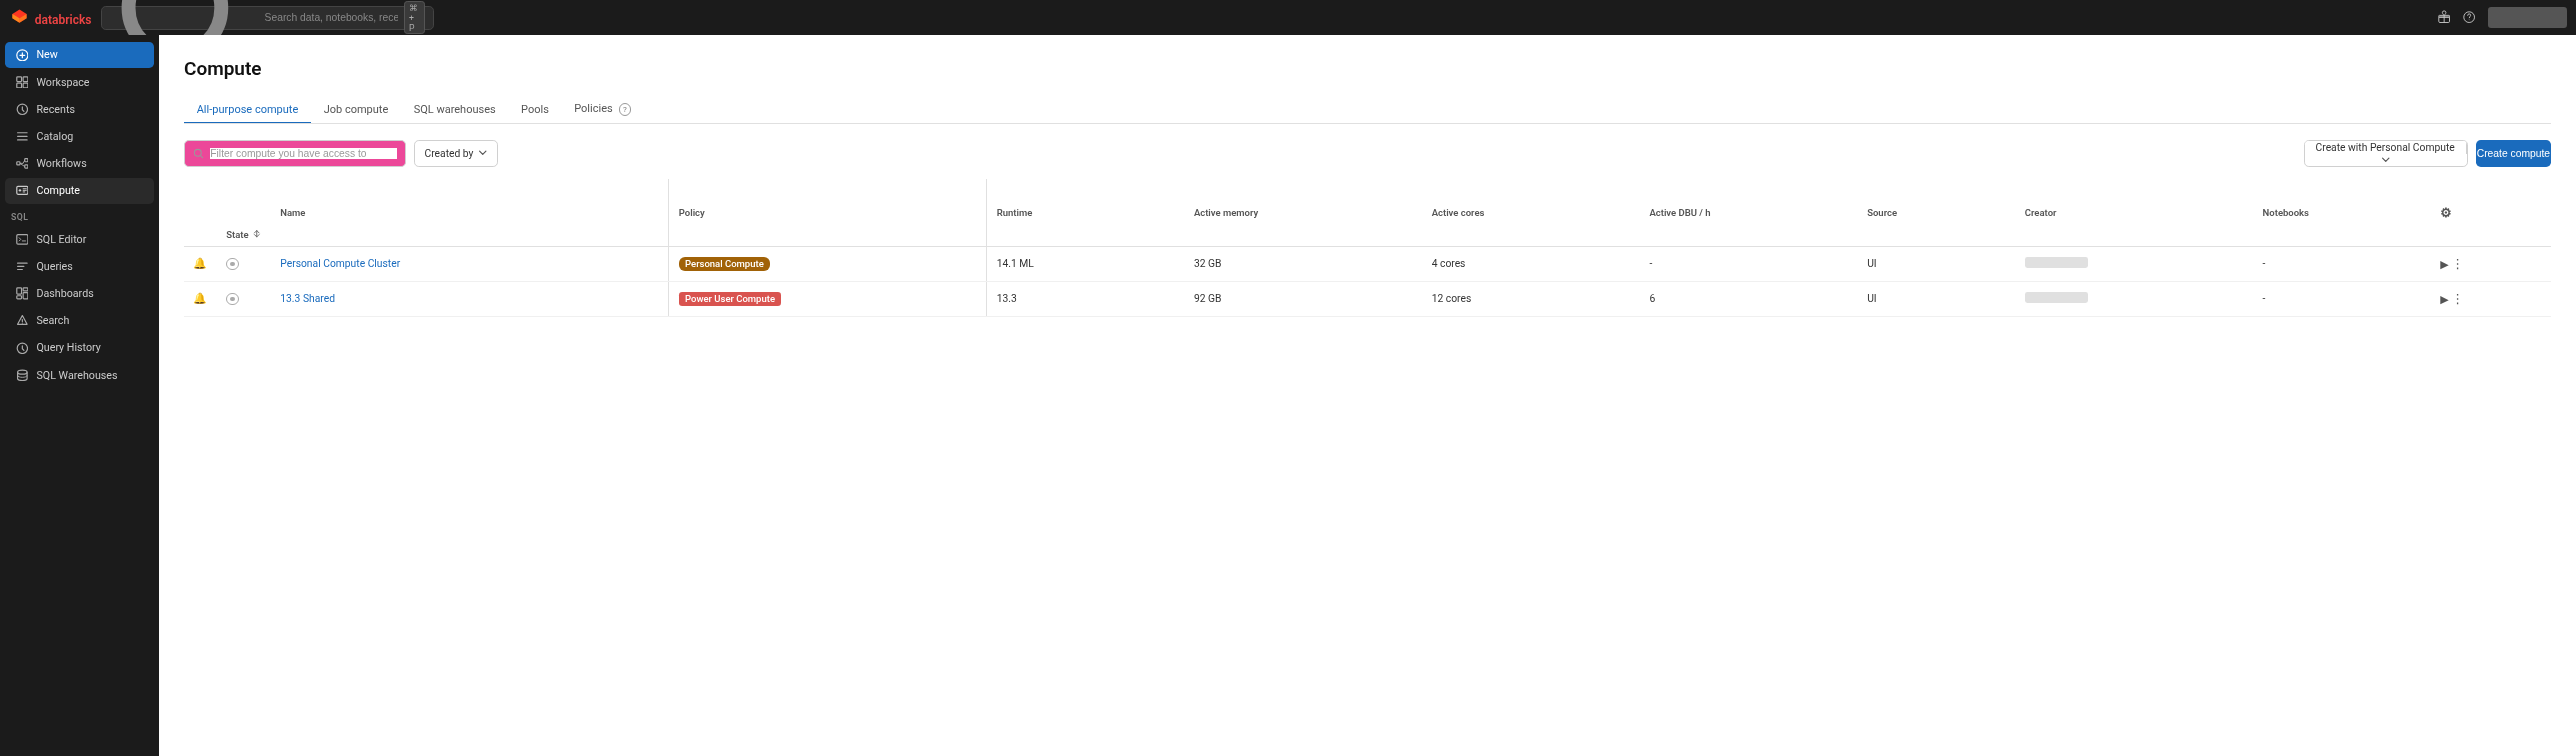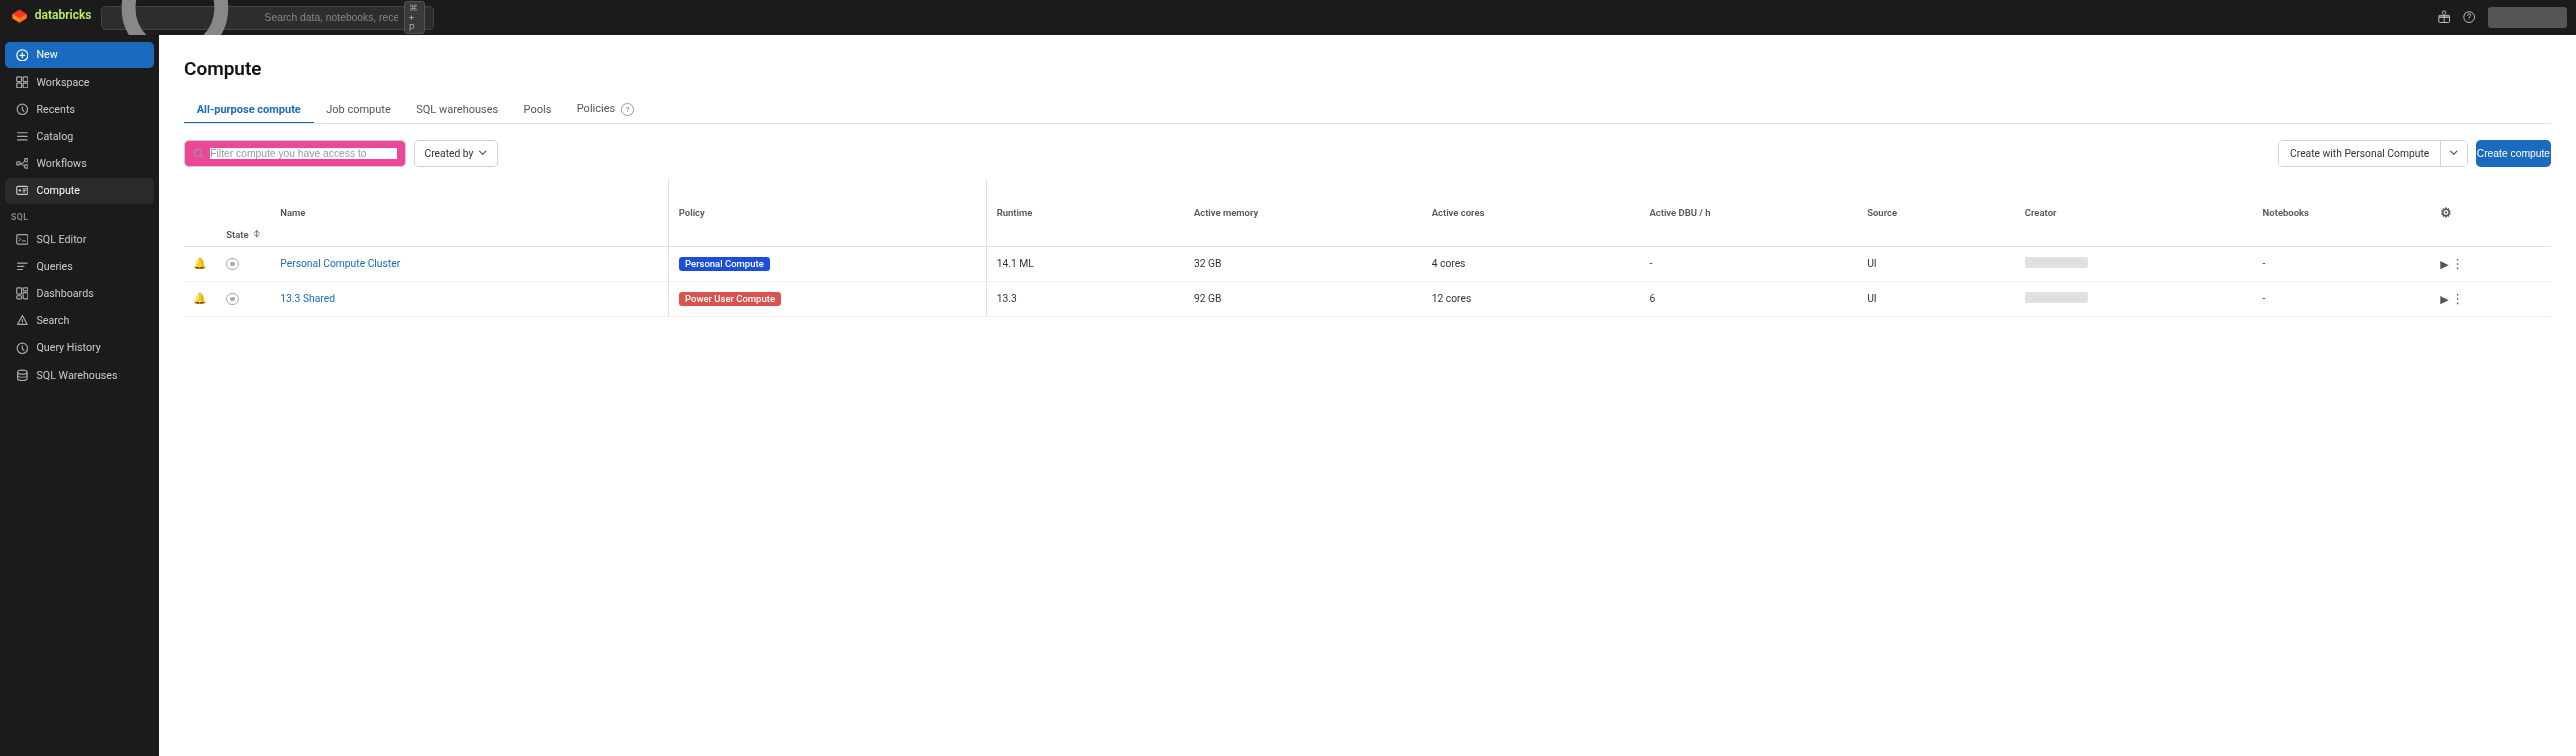--- a/index.html
+++ b/index.html
@@ -10,23 +10,23 @@
       background: #1b1b1b;
       display: flex;
       align-items: center;
       height: 35px;
       padding: 0 9.5px;
       gap: 9.5px;
       flex-shrink: 0;
     }
     .topnav-logo {
       display: flex;
-      align-items: flex-start;
+      align-items: flex-end;
       gap: 6.3px;
-      color: #bef264;
+      color: #ef4444;
       font-weight: 600;
       font-size: 12px;
     }
     .topnav-logo svg { width: 19px; height: 19px; }
     .topnav-search {
       flex: 1;
       max-width: 333px;
       background: #2d2d2d;
       border: 0.8px solid #444;
       border-radius: 4.8px;
@@ -138,21 +138,21 @@
       padding: 6.3px 12.7px;
       cursor: pointer;
       font-size: 11px;
       color: #555;
       border-bottom: 1.6px solid transparent;
       margin-bottom: -0.8px;
     }
     .tab.active {
       color: #1a6bbd;
       border-bottom: 1.6px solid #1a6bbd;
-      font-weight: 700;
+      font-weight: 400;
     }
     .tab-info {
       display: inline-flex;
       align-items: center;
       justify-content: center;
       width: 12.7px;
       height: 12.7px;
       border-radius: 50%;
       border: 0.8px solid #999;
       font-size: 8px;
@@ -200,20 +200,21 @@
       color: #333;
     }
     .toolbar-spacer { flex: 1; }
     .btn-create-dropdown {
       display: flex;
       align-items: center;
       border: 0.8px solid #d0d0d0;
       border-radius: 4.8px;
       overflow: hidden;
       height: 27px;
+      flex-direction: column;
     }
     .btn-create-text {
       padding: 0 11px;
       font-size: 10.3px;
       color: #333;
       background: #fff;
       height: 100%;
       display: flex;
       align-items: center;
       cursor: pointer;
@@ -279,21 +280,21 @@
       font-weight: 400;
     }
     .policy-badge {
       display: inline-block;
       padding: 1.6px 6.3px;
       border-radius: 3.2px;
       font-size: 9.5px;
       font-weight: 500;
       color: #fff;
     }
-    .badge-personal { background: #1d4ed8; }
+    .badge-personal { background: #a16207; border-radius: 6px; }
     .badge-power { background: #d9534f; }
     .state-running {
       width: 12.7px;
       height: 12.7px;
       border-radius: 50%;
       border: 1.6px solid #aaa;
       display: flex;
       align-items: center;
       justify-content: center;
     }

